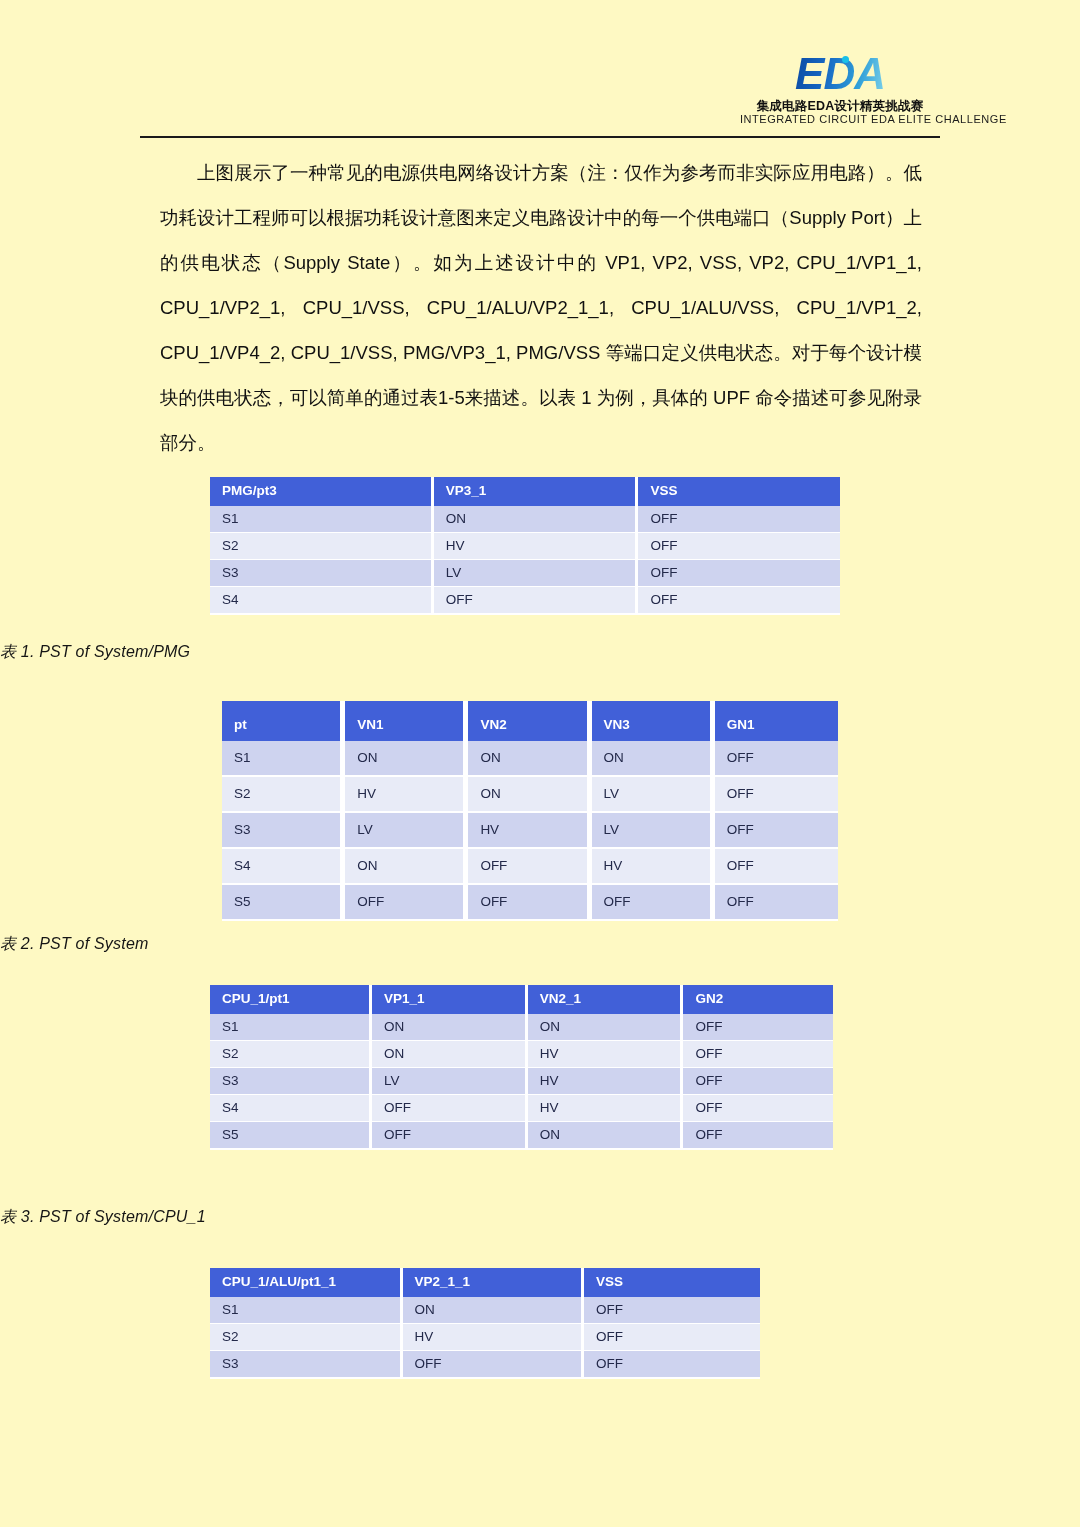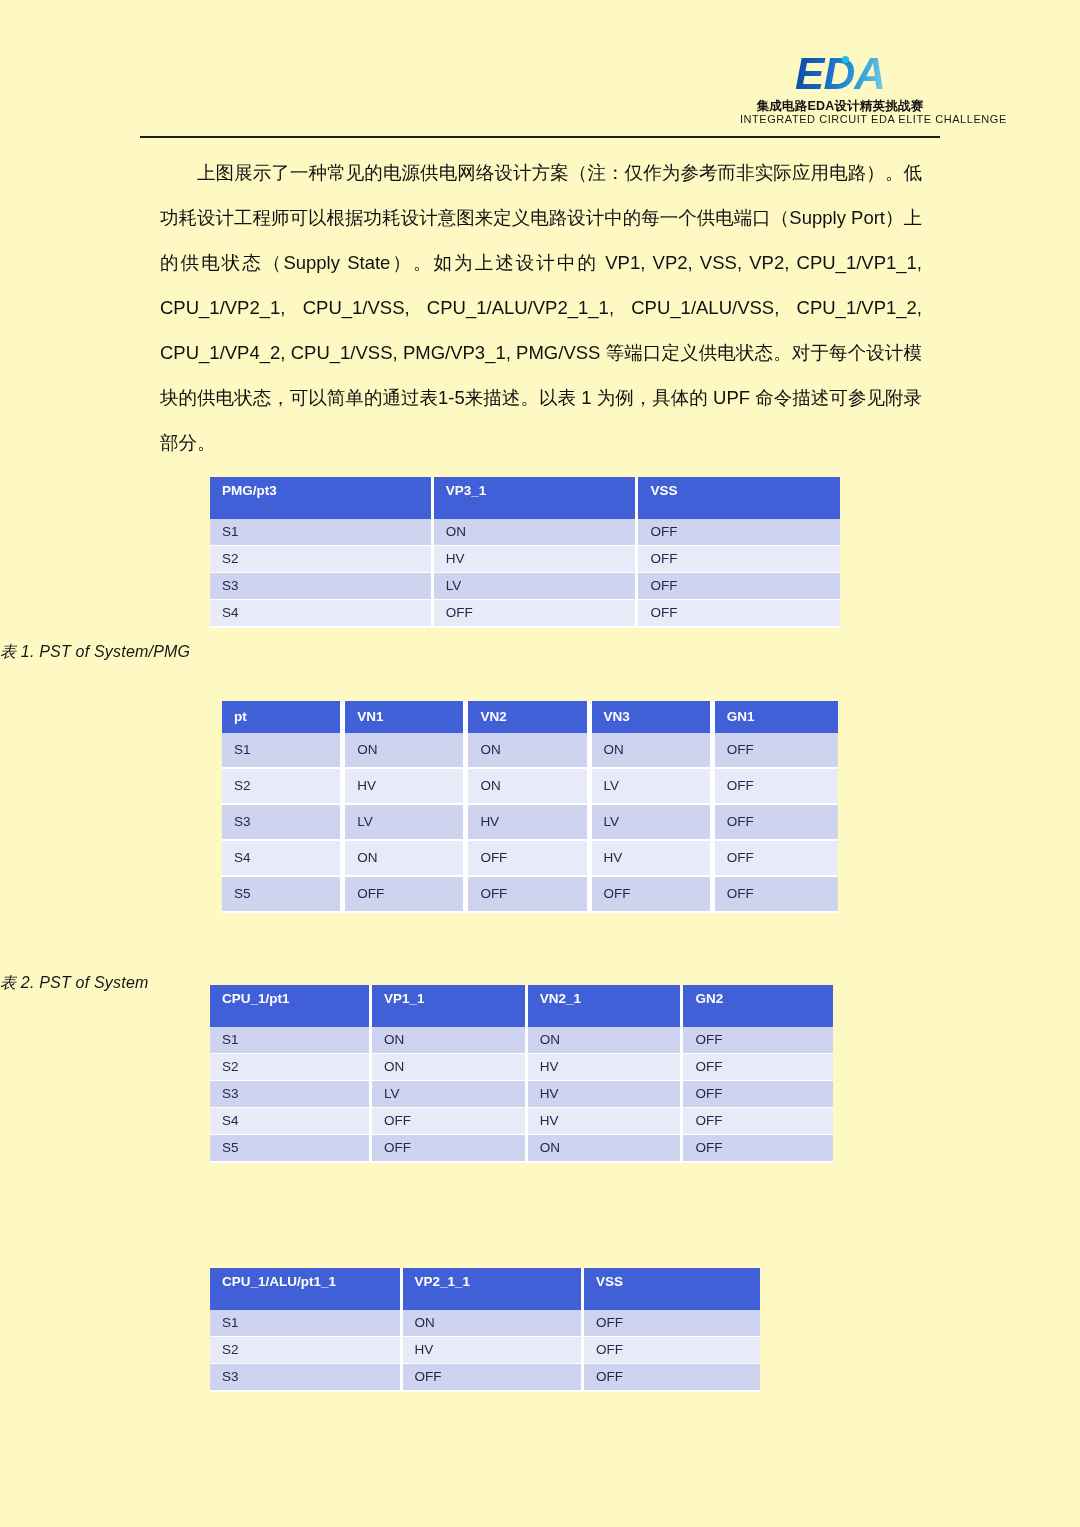--- a/index.html
+++ b/index.html
@@ -113,42 +113,42 @@
     table-layout: fixed;
     font-size: 13.5px;
     color: #1c2340;
   }
   table.pst th {
     background: #4160d8;
     color: #ffffff;
     font-weight: bold;
     text-align: left;
     font-size: 13.5px;
-    padding: 6px 10px 21px 12px;
+    padding: 6px 10px 8px 12px;
     white-space: nowrap;
     overflow: hidden;
   }
   table.pst td {
     text-align: left;
     padding: 5px 10px 6px 12px;
     color: #23294a;
     white-space: nowrap;
     overflow: hidden;
   }
   table.pst tbody tr:nth-child(odd) td  { background: #ced3ef; }
   table.pst tbody tr:nth-child(even) td { background: #e8ebf7; }
 
   
   table.tight th, table.tight td { border-right: 3px solid #ffffff; }
   table.tight th:last-child, table.tight td:last-child { border-right: 0; }
   table.tight tbody tr td { border-bottom: 1px solid #ffffff; }
   table.tight tbody tr:last-child td { border-bottom: 2px solid #ffffff; }
 
   
-  table.airy th { padding: 8px 10px 9px 12px; }
+  table.airy th { padding: 16px 10px 9px 12px; }
   table.airy td { padding: 9px 10px 10px 12px; }
   table.airy th, table.airy td { border-right: 5px solid #ffffff; }
   table.airy th:last-child, table.airy td:last-child { border-right: 0; }
   table.airy tbody tr td { border-bottom: 2px solid #ffffff; }
 
   
   .caption {
     position: absolute;
     width: 100%;
     font-style: italic;
@@ -268,21 +268,21 @@
           <tr>
             <td>S5</td>
             <td>OFF</td>
             <td>OFF</td>
             <td>OFF</td>
             <td>OFF</td>
           </tr>
         </tbody>
     </table>
   </div>
-  <div class="caption" style="left:0; top:973px;">表 2. PST of System</div>
+  <div class="caption" style="left:0; top:934px;">表 2. PST of System</div>
 
   <div class="tbl-wrap" style="left:210px; top:985px; width:623px;">
     <table class="pst tight">
       <colgroup>
           <col style="width:26%">
           <col style="width:25%">
           <col style="width:25%">
           <col style="width:24%">
         </colgroup>
       <thead>
@@ -320,20 +320,21 @@
           </tr>
           <tr>
             <td>S5</td>
             <td>OFF</td>
             <td>ON</td>
             <td>OFF</td>
           </tr>
         </tbody>
     </table>
   </div>
+  <div class="caption" style="left:0; top:1207px;">表 3. PST of System/CPU_1</div>
 
   <div class="tbl-wrap" style="left:210px; top:1268px; width:550px;">
     <table class="pst tight">
       <colgroup>
           <col style="width:35%">
           <col style="width:33%">
           <col style="width:32%">
         </colgroup>
       <thead>
           <tr>

